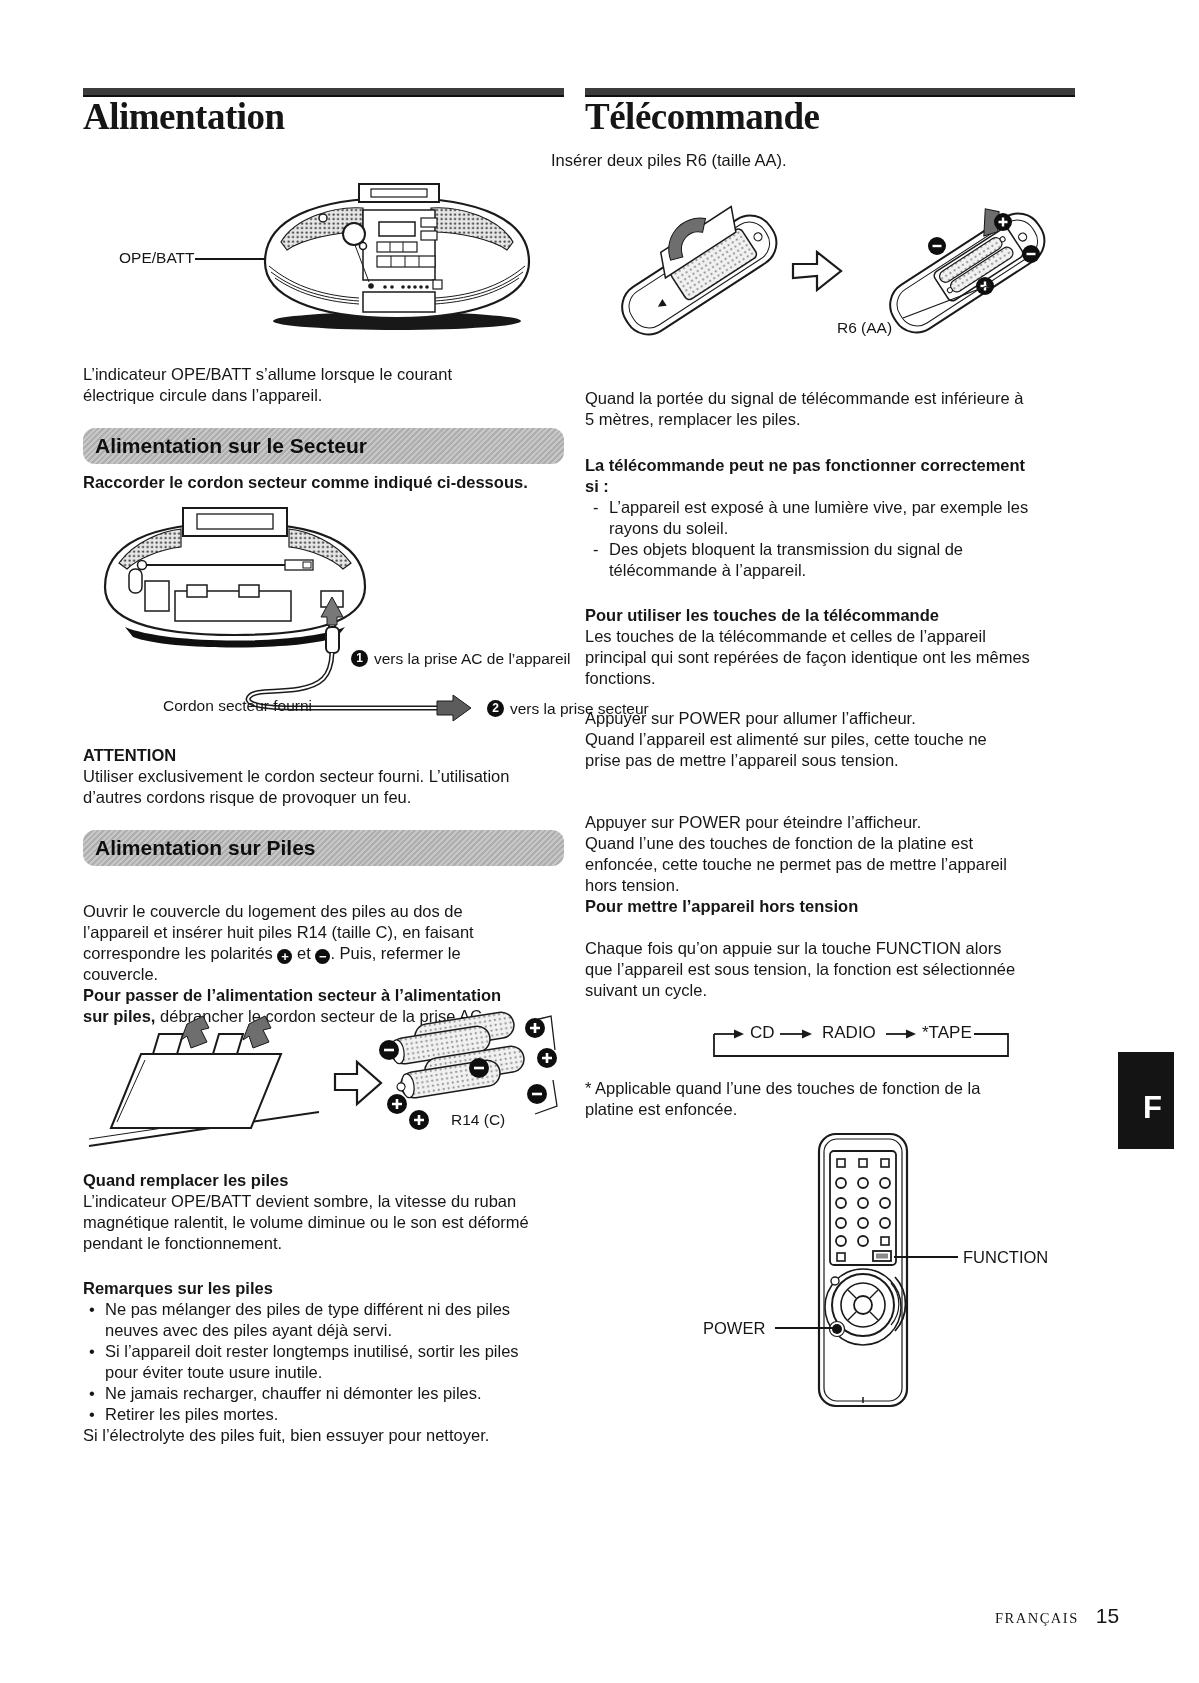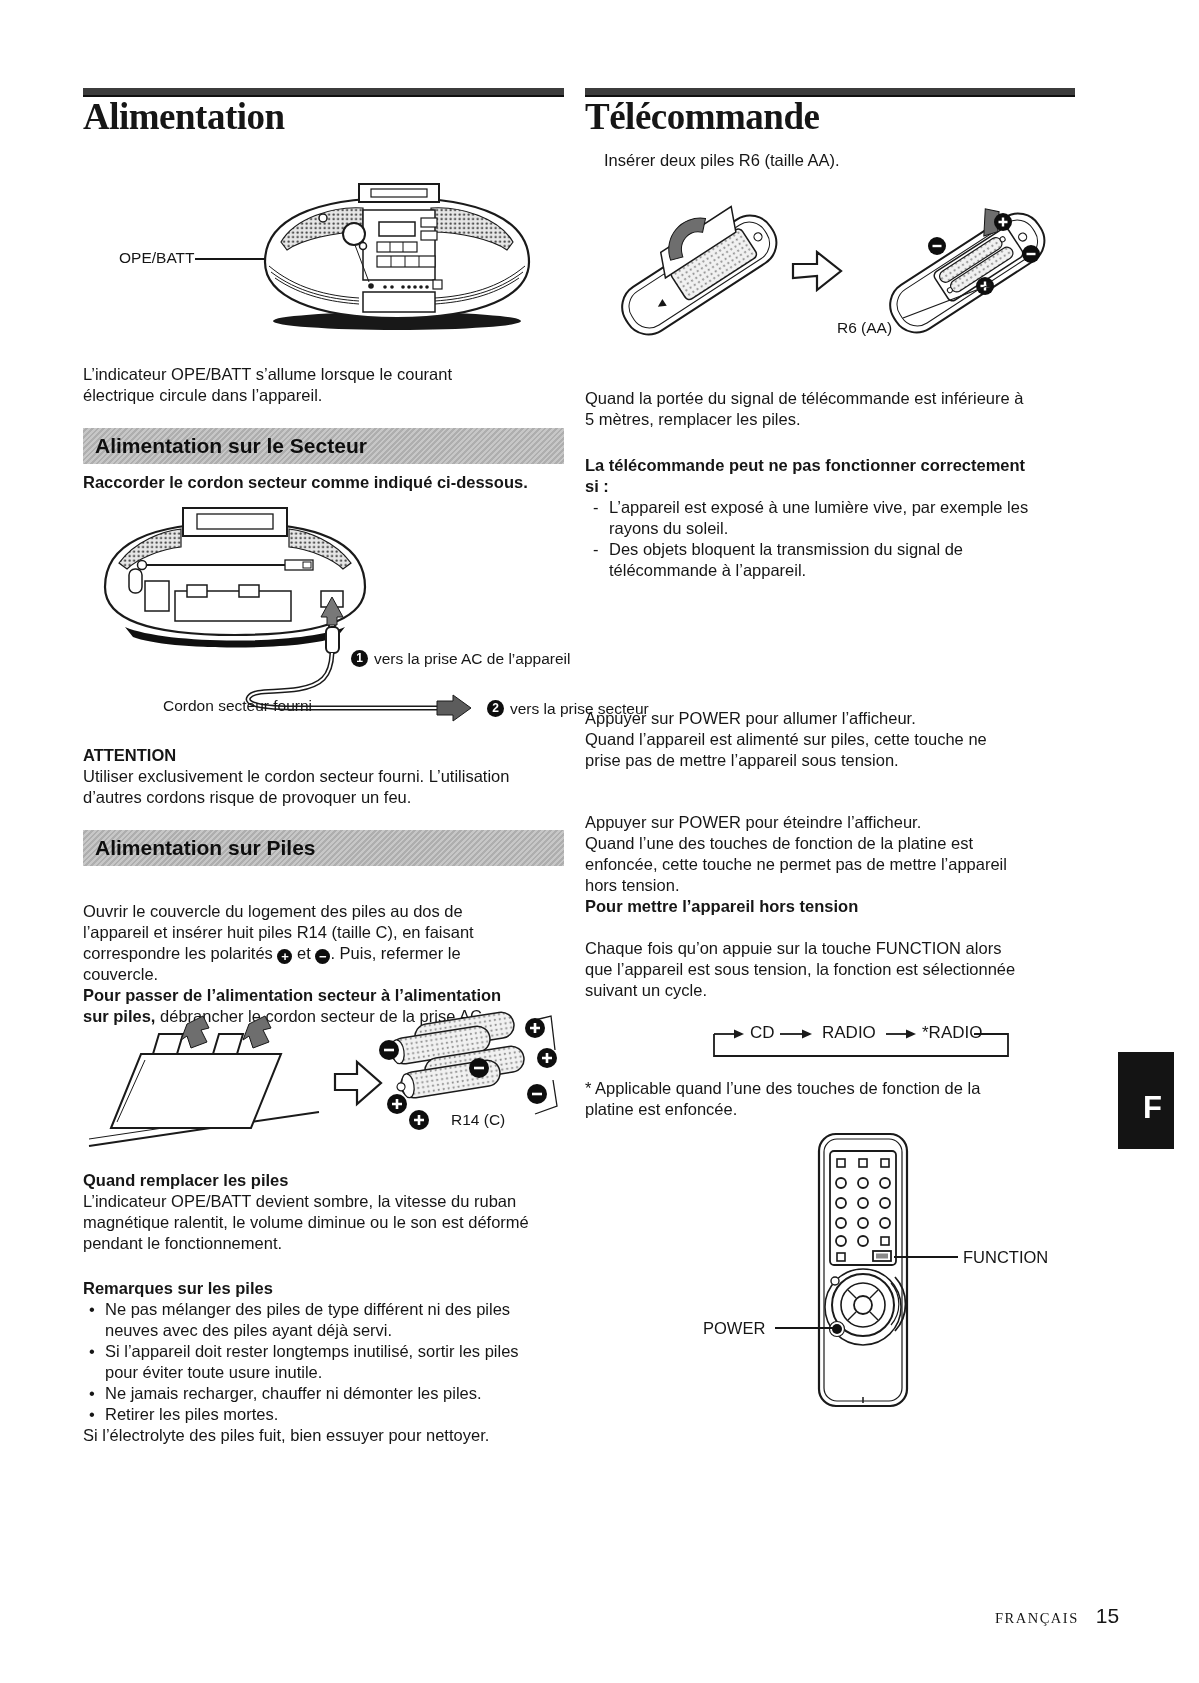--- a/index.html
+++ b/index.html
@@ -3,21 +3,21 @@
 <meta charset="utf-8">
 <style>
   html,body{margin:0;padding:0;background:#9a9a9a;}
   .page{position:relative;width:1199px;height:1683px;background:#ffffff;
         font-family:"Liberation Sans",sans-serif;color:#161616;overflow:hidden;}
   .abs{position:absolute;}
   .rule{height:7px;background:#3c3c3c;border-bottom:2px solid #101010;}
   .h1{font-size:37px;font-weight:bold;letter-spacing:-0.5px;line-height:1.1;font-family:Liberation Serif, serif;}
   .band{background-color:#b9b9b9;
         background-image:repeating-linear-gradient(135deg,rgba(255,255,255,.20) 0 2px,rgba(0,0,0,.06) 2px 4px);
-        font-size:21px;font-weight:bold;height:36px;line-height:36px;padding-left:12px;color:#0e0e0e;}
+        font-size:21px;font-weight:bold;height:36px;line-height:36px;padding-left:12px;color:#0e0e0e;border-radius:12px;}
   .p{font-size:16.5px;line-height:21px;white-space:pre-line;}
   .b{font-weight:bold;}
   .cap{font-size:15.5px;line-height:19px;}
   .badge{display:inline-flex;flex:none;width:17px;height:17px;border-radius:50%;background:#0e0e0e;color:#fff;
          font-size:12px;font-weight:bold;align-items:center;justify-content:center;}
   .pol{display:inline-flex;width:15px;height:15px;border-radius:50%;background:#0e0e0e;color:#fff;
        font-size:13px;font-weight:bold;align-items:center;justify-content:center;vertical-align:-2px;line-height:1;}
   .callout{display:flex;align-items:flex-start;gap:6px;}
   .callout .badge{margin-top:1px;}
   .li{display:flex;}
@@ -239,21 +239,21 @@
       <div class="li">
         <span class="mk p">•</span>
         <span class="p">Retirer les piles mortes.</span>
       </div>
     </div>
     <div class="p">Si l’électrolyte des piles fuit, bien essuyer pour nettoyer.</div>
   </div>
 
   <div class="abs rule" style="left:585px;top:88px;width:490px"></div>
   <div class="abs h1" style="left:585px;top:97px">Télécommande</div>
-  <div class="abs p" style="left:604px;top:150px;width:490px">Insérer deux piles R6 (taille AA).</div>
+  <div class="abs p" style="left:551px;top:150px;width:490px">Insérer deux piles R6 (taille AA).</div>
 
   <div class="abs" style="left:585px;top:182px;width:492px;height:172px">
     <svg class="abs" style="left:0;top:0" width="492" height="168" viewBox="0 0 492 168">
       <g transform="translate(28,118) rotate(-33)">
         <rect x="0" y="0" width="172" height="52" rx="24" fill="#fff" stroke="#1a1a1a" stroke-width="2"></rect>
         <rect x="7" y="6" width="158" height="40" rx="18" fill="none" stroke="#1a1a1a" stroke-width="1"></rect>
         <rect x="62" y="8" width="84" height="34" rx="5" fill="url(#dotsLight)" stroke="#1a1a1a" stroke-width="1.5"></rect>
         <polygon points="56,10 66,-14 150,-14 140,10" fill="#fff" stroke="#1a1a1a" stroke-width="1.5"></polygon>
         <path d="M70,-2 C76,-26 104,-34 122,-18 L112,-8 C102,-18 86,-14 82,2 Z" fill="#6e6e6e" stroke="#161616" stroke-width="1"></path>
         <polygon points="34,30 42,26 42,34" fill="#161616"></polygon>
@@ -308,20 +308,26 @@
 rayons du soleil.</span>
       </div>
       <div class="li">
         <span class="mk p">-</span>
         <span class="p">Des objets bloquent la transmission du signal de
 télécommande à l’appareil.</span>
       </div>
     </div>
   </div>
 
+  <div class="abs" style="left:585px;top:605px;width:505px">
+    <div class="p b">Pour utiliser les touches de la télécommande</div>
+    <div class="p">Les touches de la télécommande et celles de l’appareil
+principal qui sont repérées de façon identique ont les mêmes
+fonctions.</div>
+  </div>
 
   <div class="abs" style="left:585px;top:708px;width:505px">
     <div class="p">Appuyer sur POWER pour allumer l’afficheur.
 Quand l’appareil est alimenté sur piles, cette touche ne
 prise pas de mettre l’appareil sous tension.</div>
   </div>
 
   <div class="abs" style="left:585px;top:812px;width:505px">
     <div class="p">Appuyer sur POWER pour éteindre l’afficheur.
 Quand l’une des touches de fonction de la platine est
@@ -341,21 +347,21 @@
       <path d="M272,14 H306 V36 H12 V14" fill="none" stroke="#1a1a1a" stroke-width="1.8"></path>
       <path d="M12,14 H32" stroke="#1a1a1a" stroke-width="1.8"></path>
         <polygon points="32,9.5 32,18.5 42,14" fill="#1a1a1a"></polygon>
       <path d="M78,14 H100" stroke="#1a1a1a" stroke-width="1.8"></path>
         <polygon points="100,9.5 100,18.5 110,14" fill="#1a1a1a"></polygon>
       <path d="M184,14 H204" stroke="#1a1a1a" stroke-width="1.8"></path>
         <polygon points="204,9.5 204,18.5 214,14" fill="#1a1a1a"></polygon>
     </svg>
     <span class="abs cyc" style="left:48px;top:3px">CD</span>
     <span class="abs cyc" style="left:120px;top:3px">RADIO</span>
-    <span class="abs cyc" style="left:220px;top:3px">*RADIO</span>
+    <span class="abs cyc" style="left:220px;top:3px">*TAPE</span>
   </div>
 
   <div class="abs p" style="left:585px;top:1078px;width:495px">* Applicable quand l’une des touches de fonction de la
 platine est enfoncée.</div>
 
   <div class="abs" style="left:585px;top:1125px;width:500px;height:292px">
     <svg class="abs" style="left:230px;top:6px" width="96" height="278" viewBox="0 0 96 278">
       <rect x="4" y="3" width="88" height="272" rx="17" fill="#fff" stroke="#1a1a1a" stroke-width="2.2"></rect>
       <rect x="9" y="8" width="78" height="262" rx="13" fill="none" stroke="#1a1a1a" stroke-width="1.2"></rect>
       <rect x="15" y="20" width="66" height="114" rx="4" fill="#fff" stroke="#1a1a1a" stroke-width="1.8"></rect>

